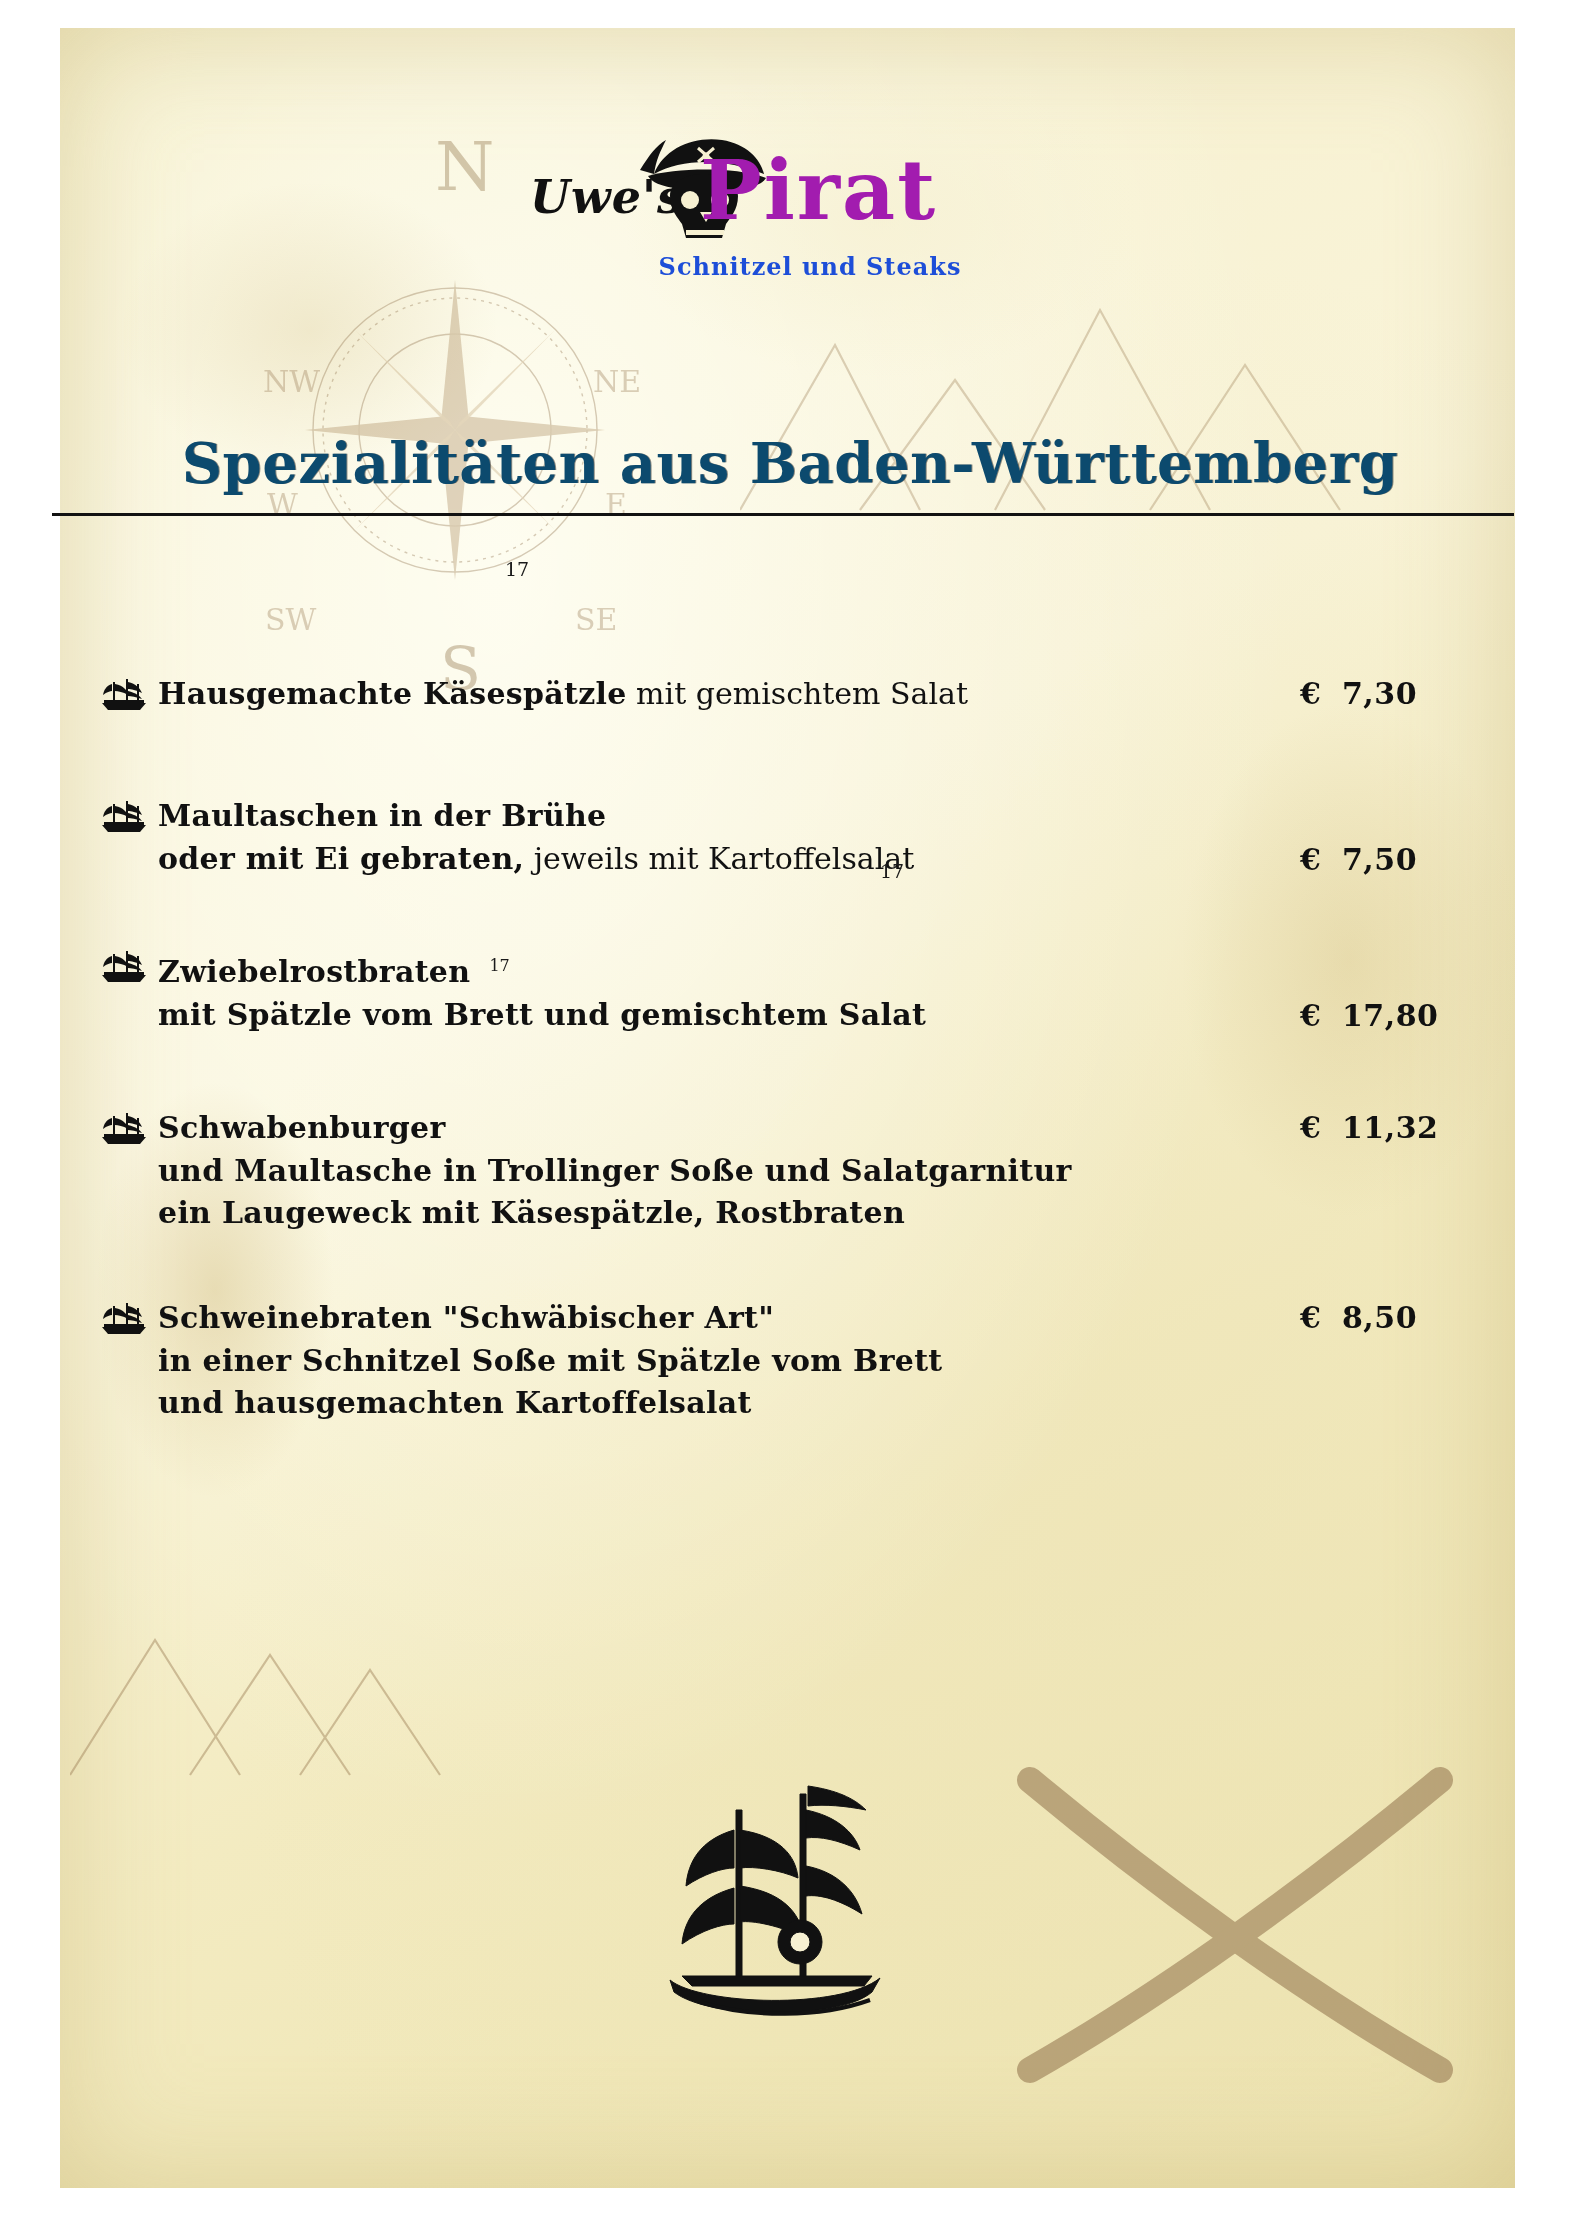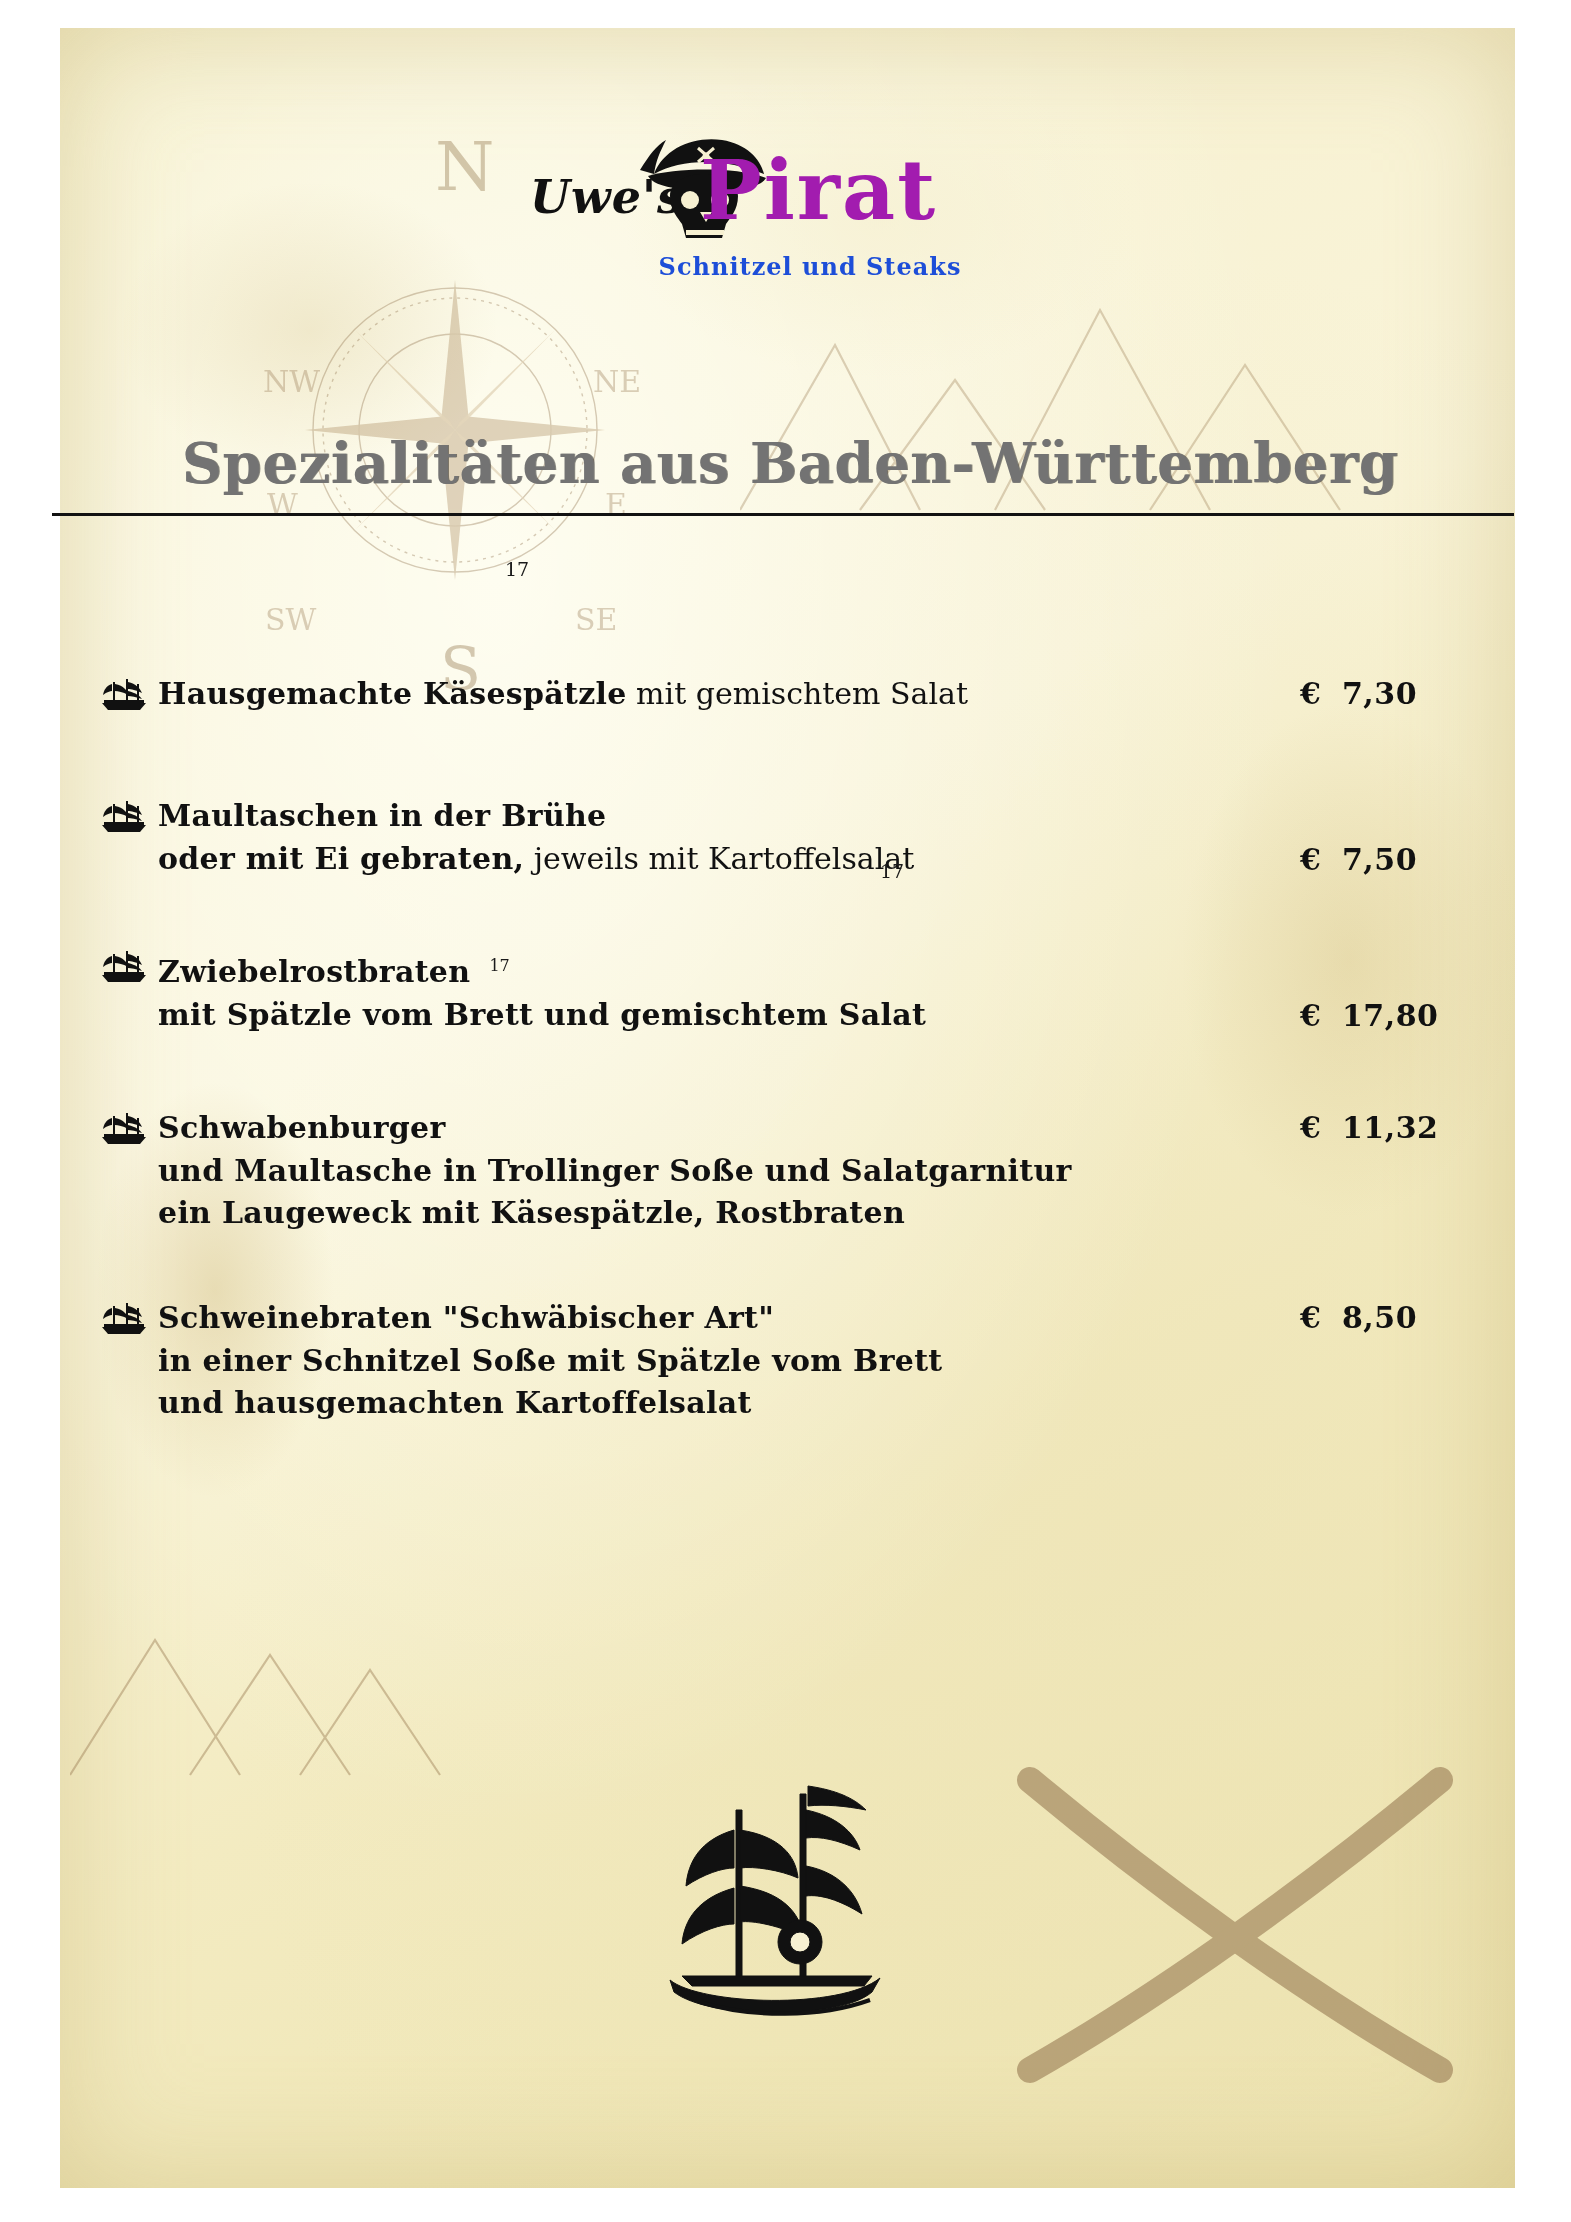--- a/index.html
+++ b/index.html
@@ -159,21 +159,21 @@
   
   .title {
     position: absolute;
     left: 50px;
     top: 430px;
     width: 1480px;
     text-align: center;
     font-family: "DejaVu Serif", serif;
     font-weight: bold;
     font-size: 56px;
-    color: #737373;
+    color: #0c4a6e;
     letter-spacing: 0.5px;
     text-shadow: 1px 0 0 rgba(0,0,0,.45);
   }
   .title-underline {
     position: absolute;
     left: 52px;
     top: 513px;
     width: 1462px;
     height: 3px;
     background: #121212;

